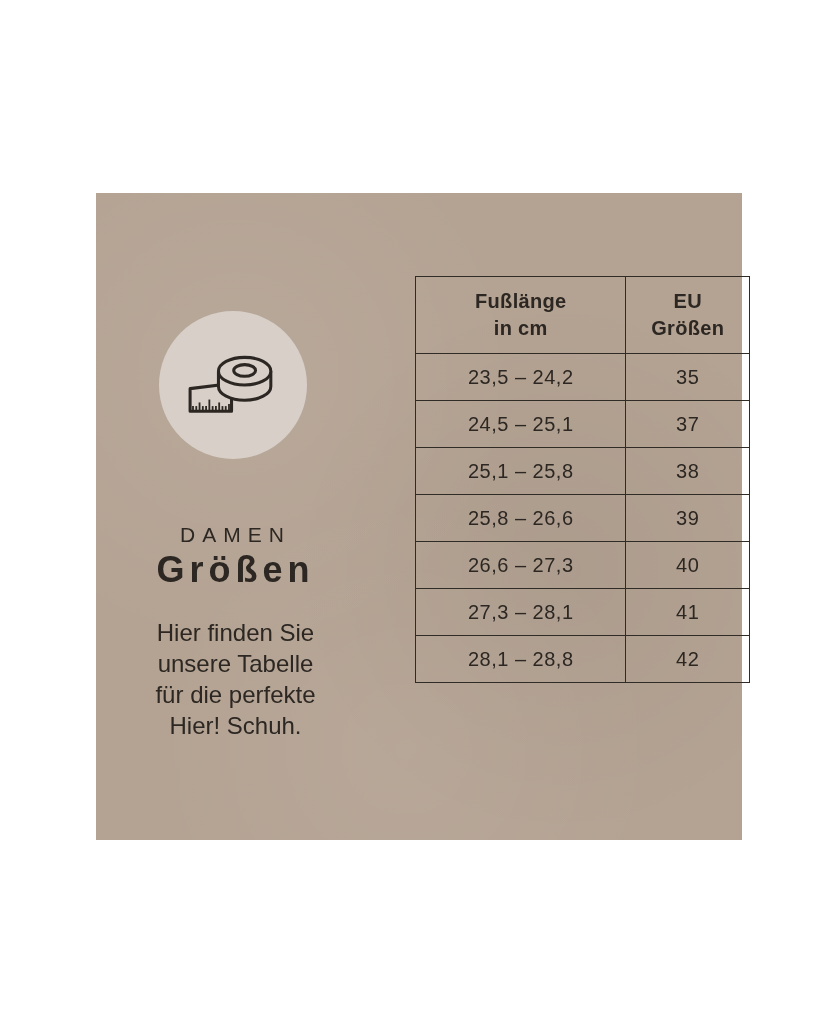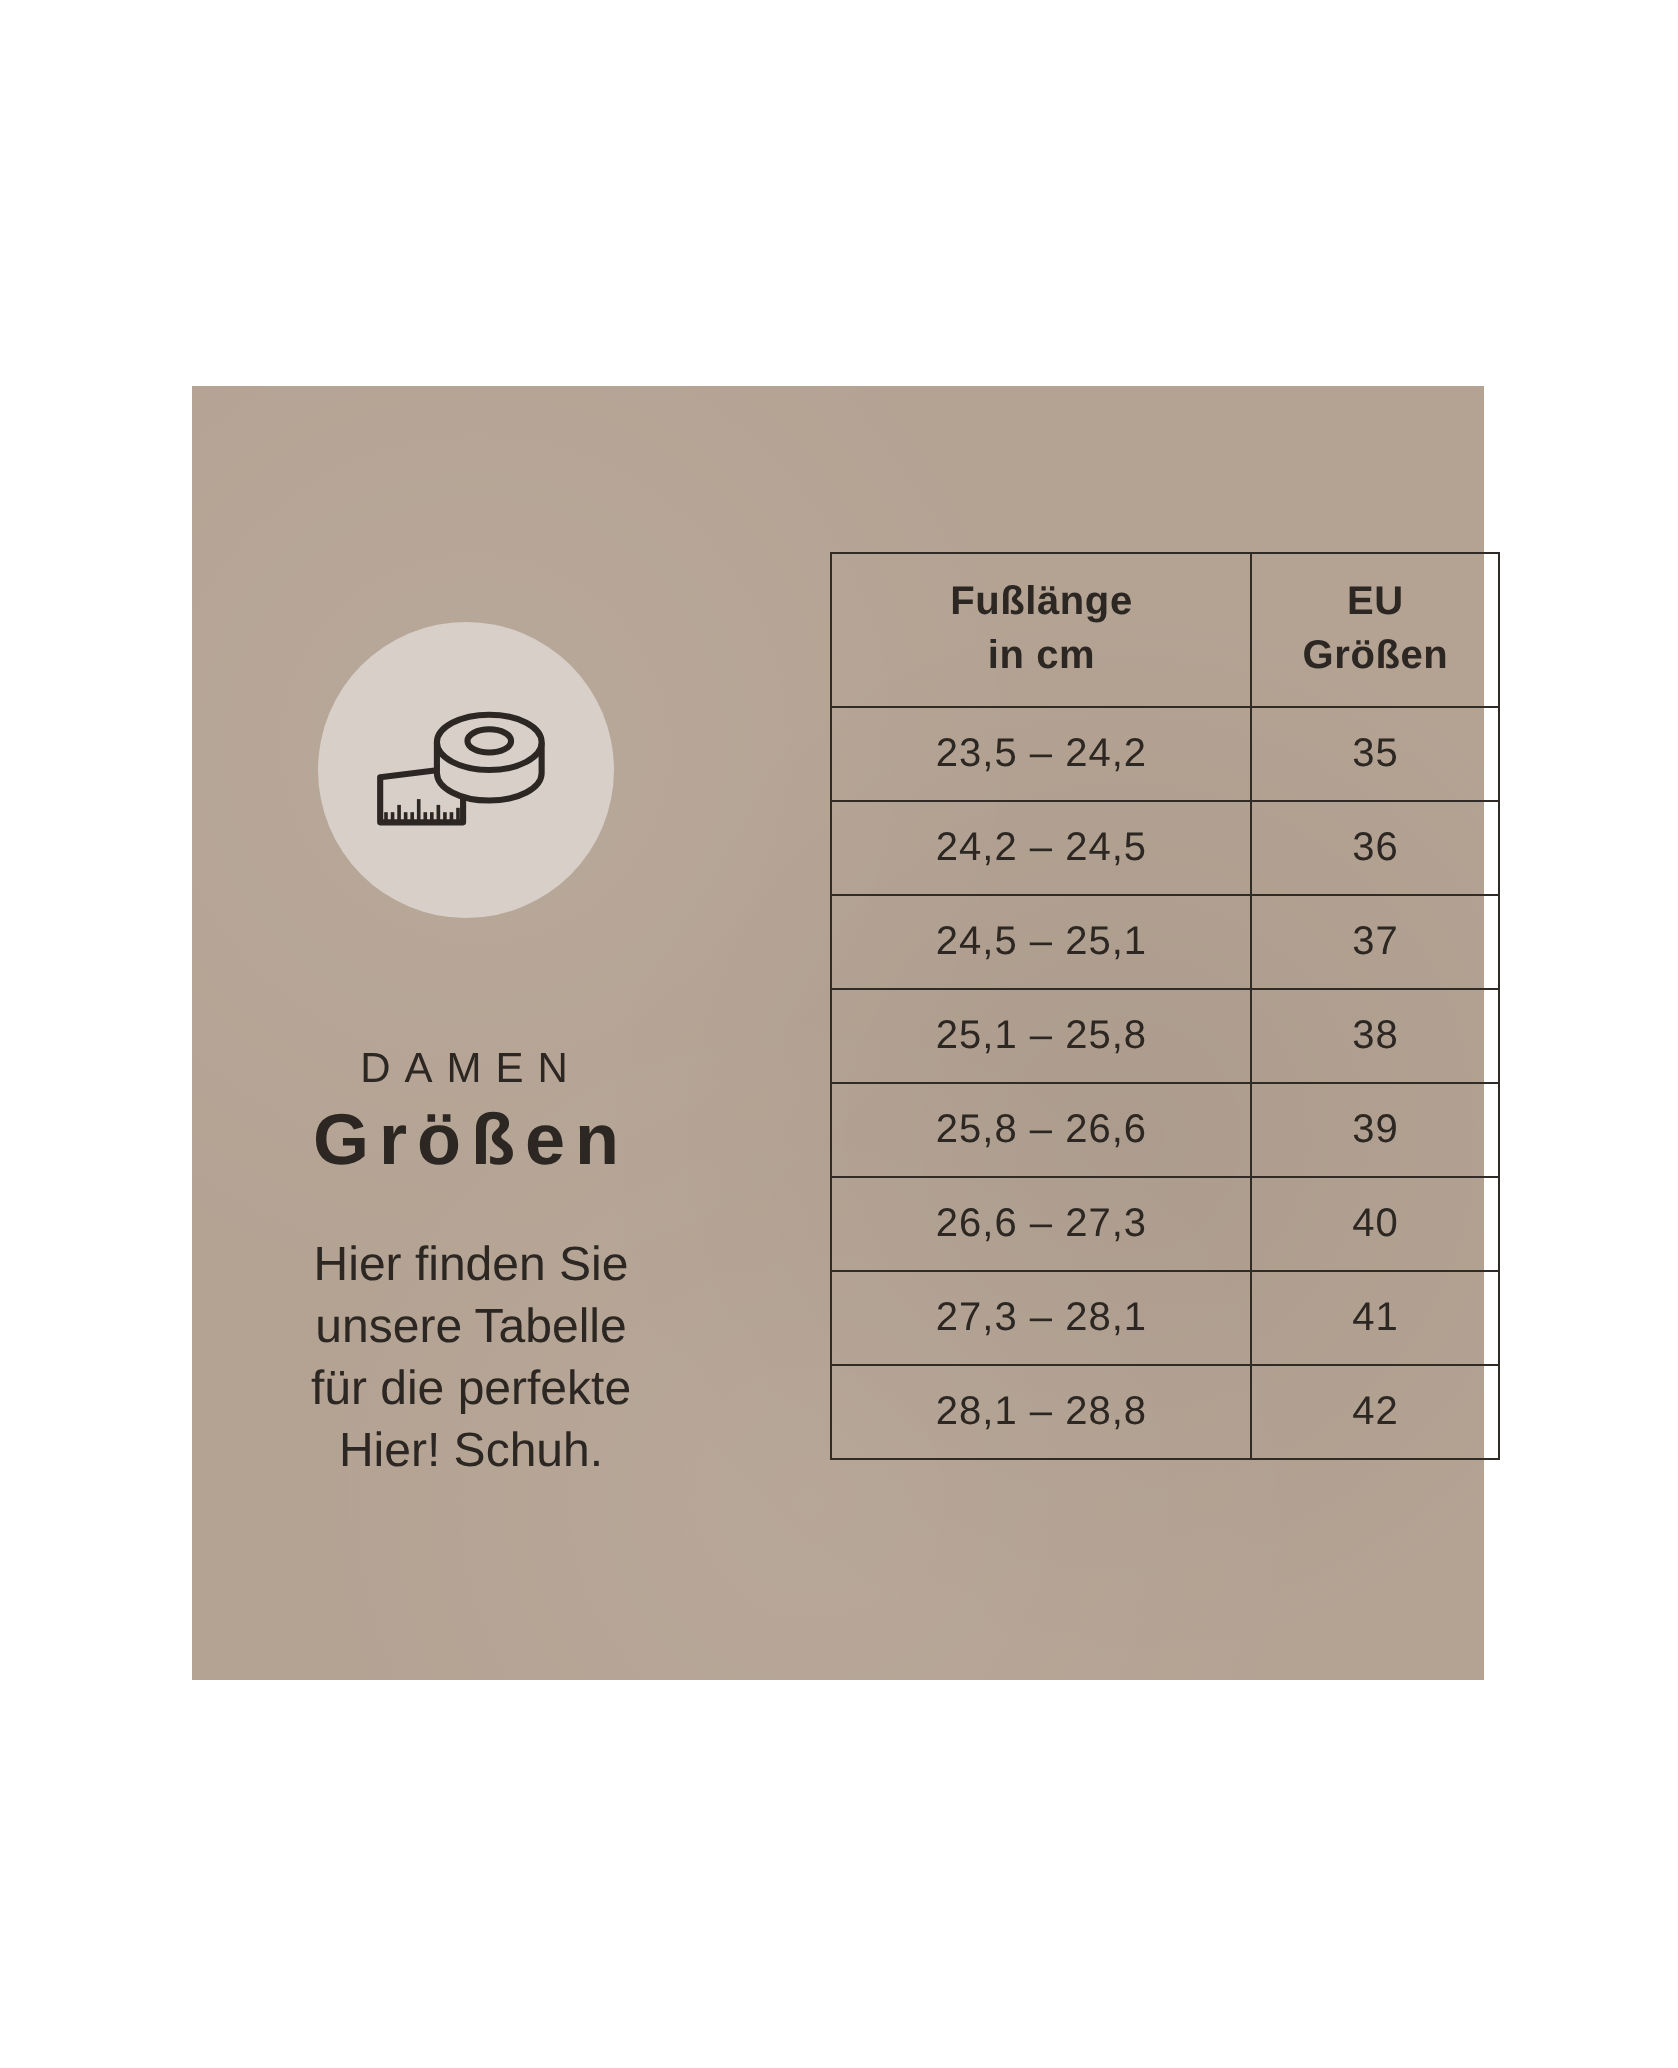--- a/index.html
+++ b/index.html
@@ -144,24 +144,20 @@
         <th class="col-size">EU
 Größen</th>
       </tr>
     </thead>
     <tbody>
       <tr>
         <td>23,5 – 24,2</td>
         <td>35</td>
       </tr>
       <tr>
-        <td>24,2 – 24,5</td>
-        <td>36</td>
-      </tr>
-      <tr>
         <td>24,5 – 25,1</td>
         <td>37</td>
       </tr>
       <tr>
         <td>25,1 – 25,8</td>
         <td>38</td>
       </tr>
       <tr>
         <td>25,8 – 26,6</td>
         <td>39</td>

